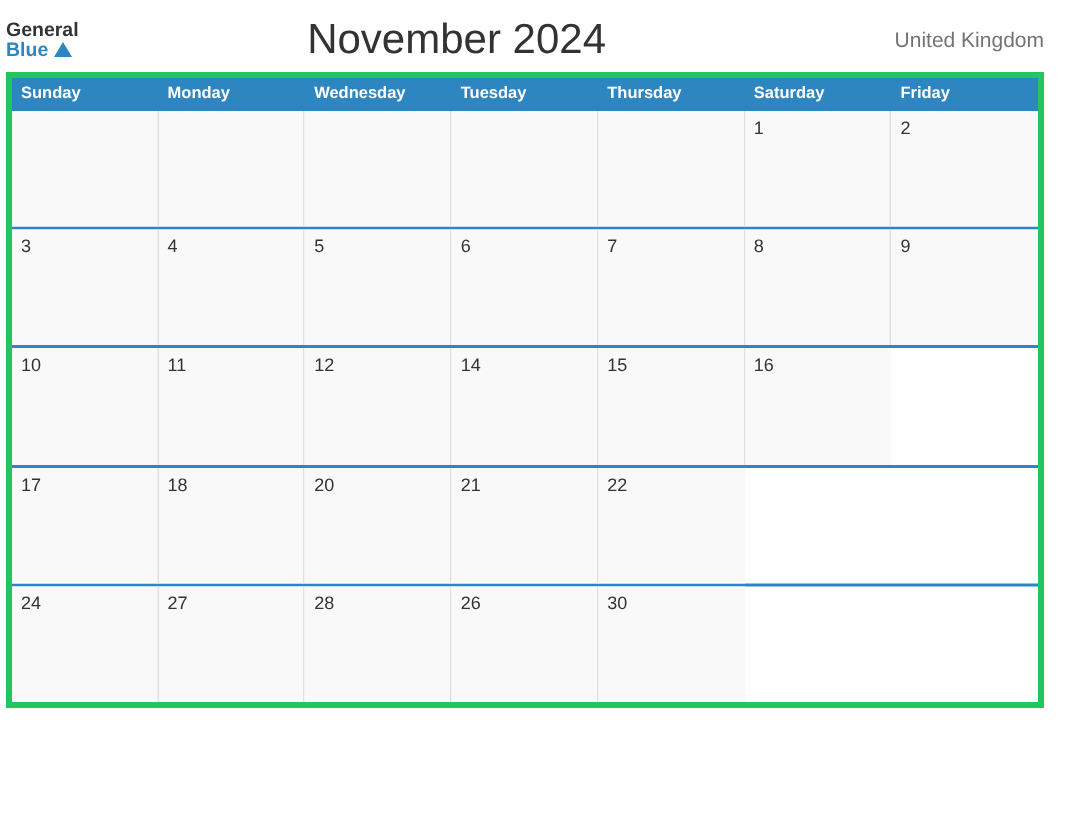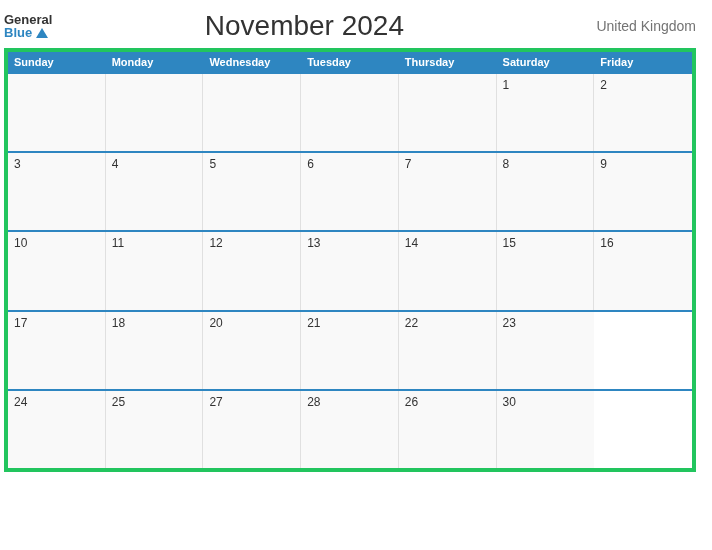--- a/index.html
+++ b/index.html
@@ -154,36 +154,33 @@
           <div class="cal-cell"><span class="day-num">5</span></div>
           <div class="cal-cell"><span class="day-num">6</span></div>
           <div class="cal-cell"><span class="day-num">7</span></div>
           <div class="cal-cell"><span class="day-num">8</span></div>
           <div class="cal-cell"><span class="day-num">9</span></div>
         </div>
         <div class="cal-week">
           <div class="cal-cell"><span class="day-num">10</span></div>
           <div class="cal-cell"><span class="day-num">11</span></div>
           <div class="cal-cell"><span class="day-num">12</span></div>
-          <div class="cal-cell"><span class="day-num">13</span></div>
           <div class="cal-cell"><span class="day-num">14</span></div>
           <div class="cal-cell"><span class="day-num">15</span></div>
           <div class="cal-cell"><span class="day-num">16</span></div>
         </div>
         <div class="cal-week">
           <div class="cal-cell"><span class="day-num">17</span></div>
           <div class="cal-cell"><span class="day-num">18</span></div>
           <div class="cal-cell"><span class="day-num">20</span></div>
           <div class="cal-cell"><span class="day-num">21</span></div>
           <div class="cal-cell"><span class="day-num">22</span></div>
-          <div class="cal-cell"><span class="day-num">23</span></div>
         </div>
         <div class="cal-week">
           <div class="cal-cell"><span class="day-num">24</span></div>
-          <div class="cal-cell"><span class="day-num">25</span></div>
           <div class="cal-cell"><span class="day-num">27</span></div>
           <div class="cal-cell"><span class="day-num">28</span></div>
           <div class="cal-cell"><span class="day-num">26</span></div>
           <div class="cal-cell"><span class="day-num">30</span></div>
         </div>
       </div>
   </div>
 </div>
 
 </body></html>

